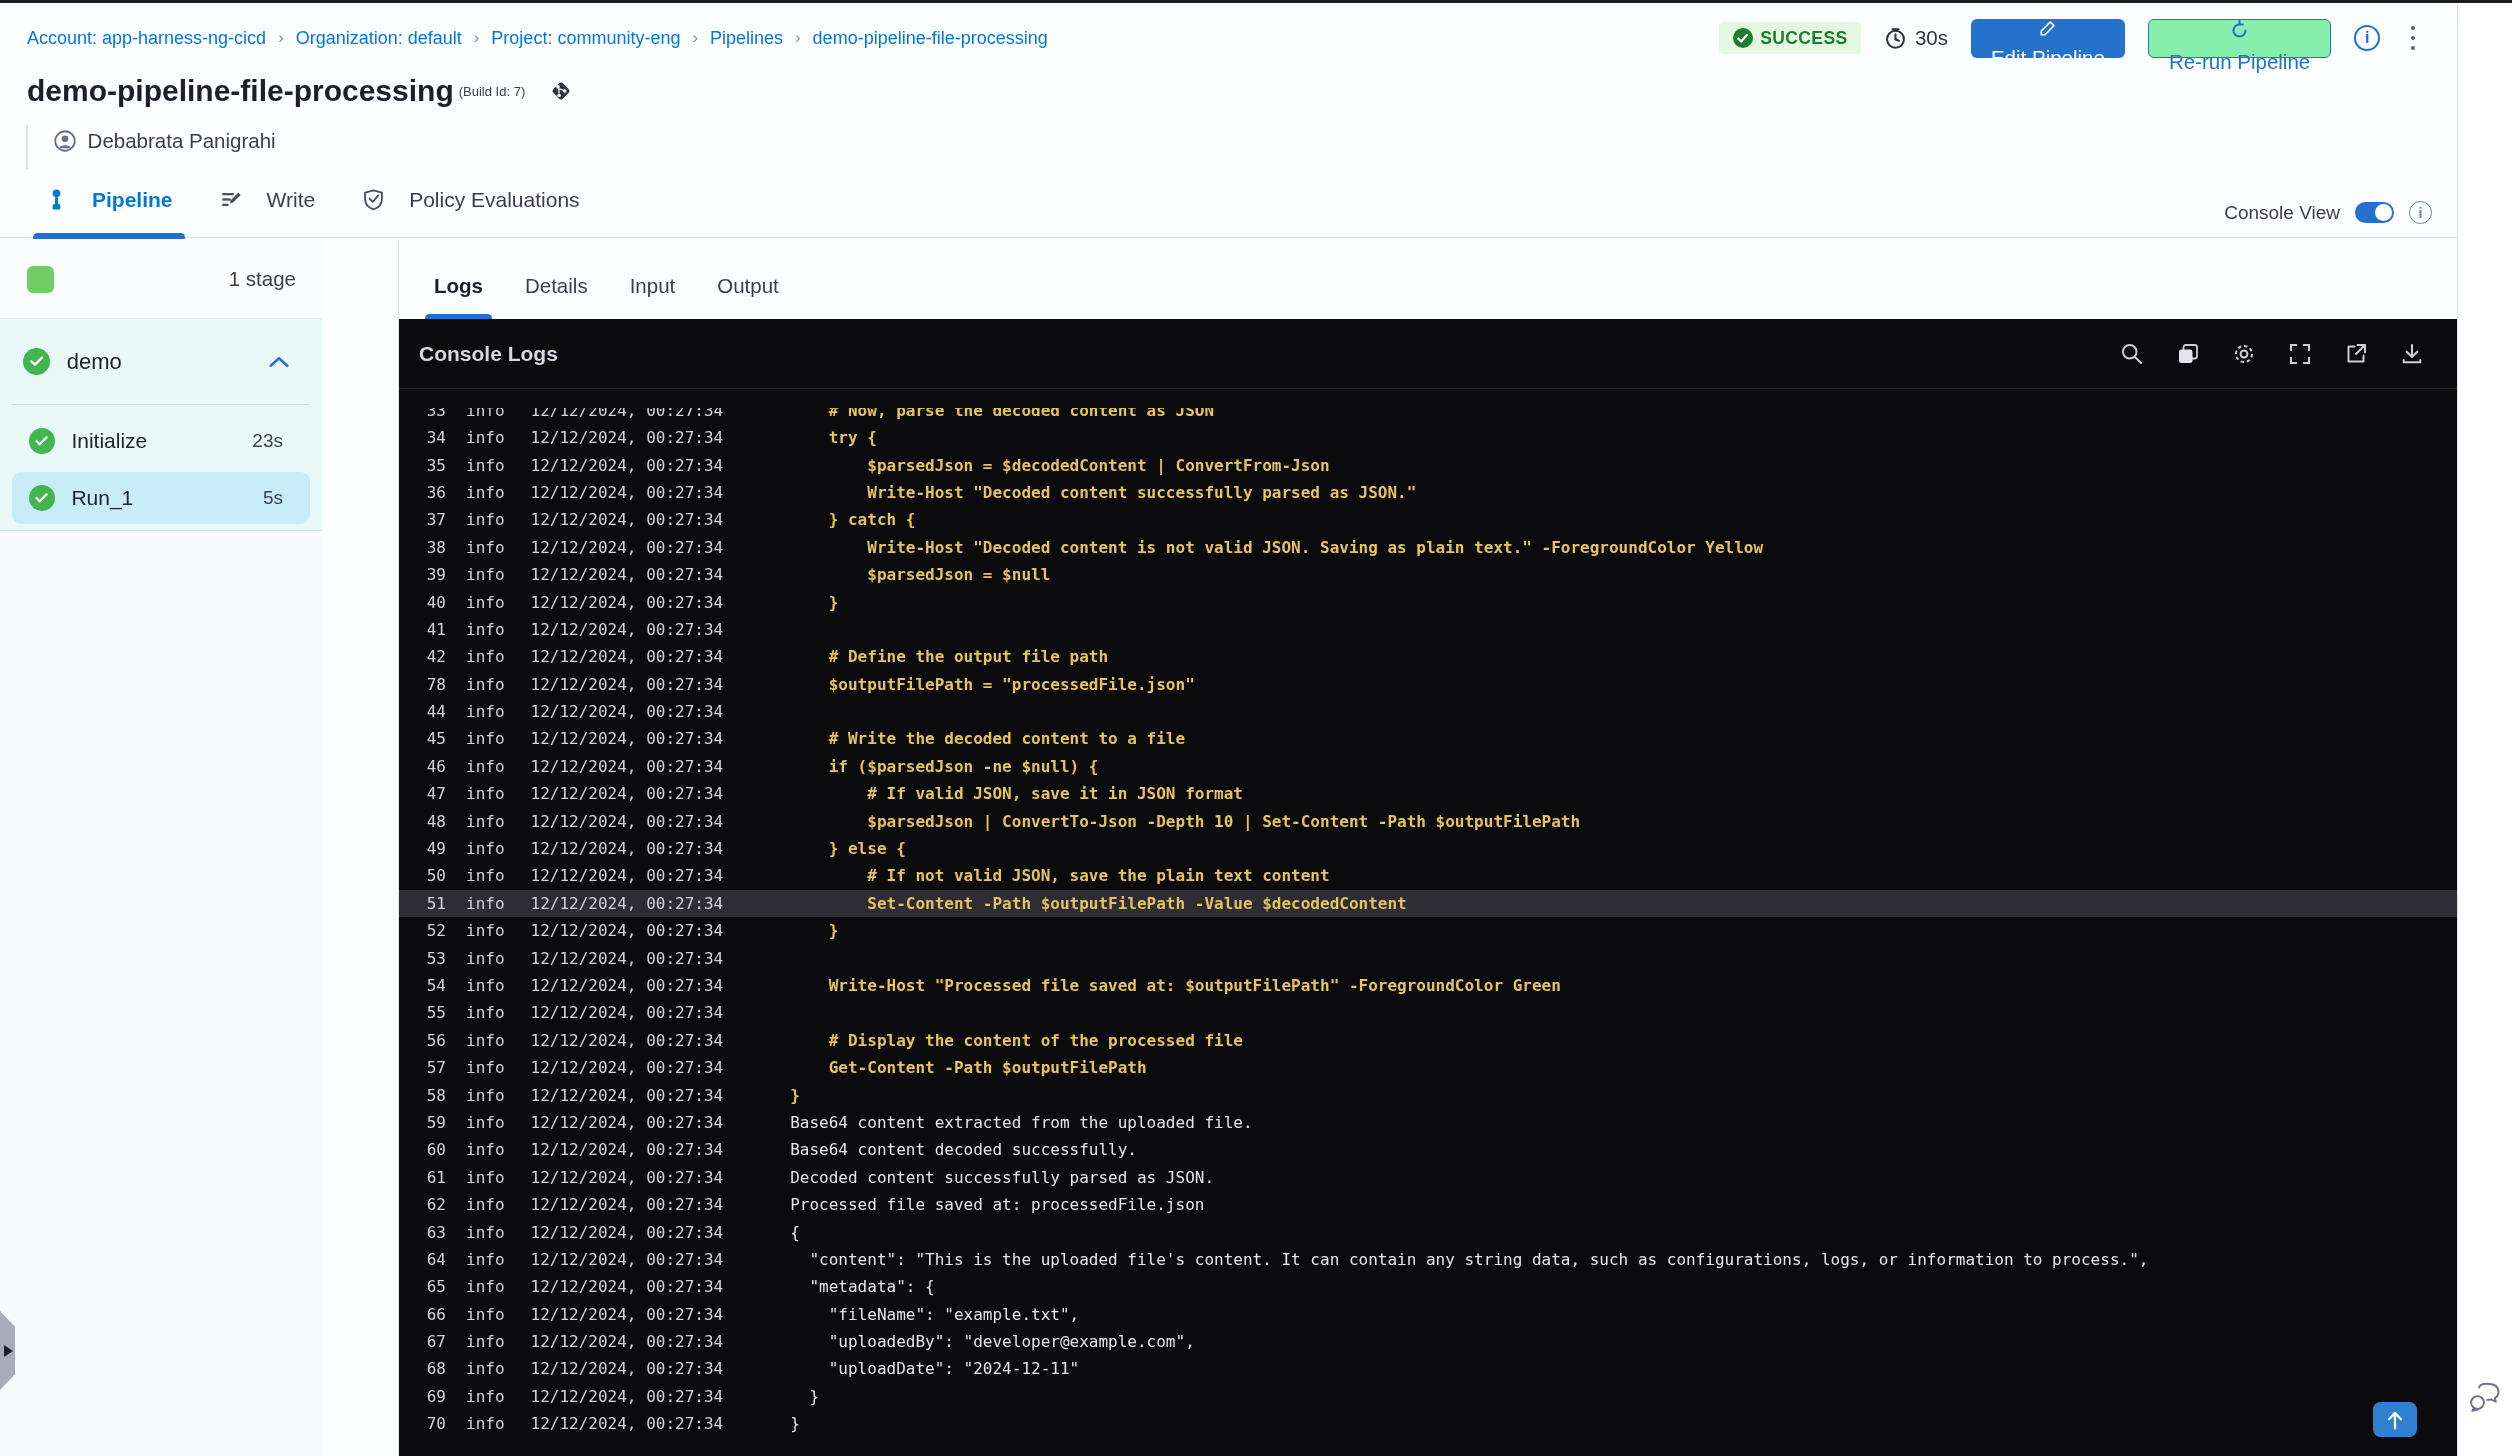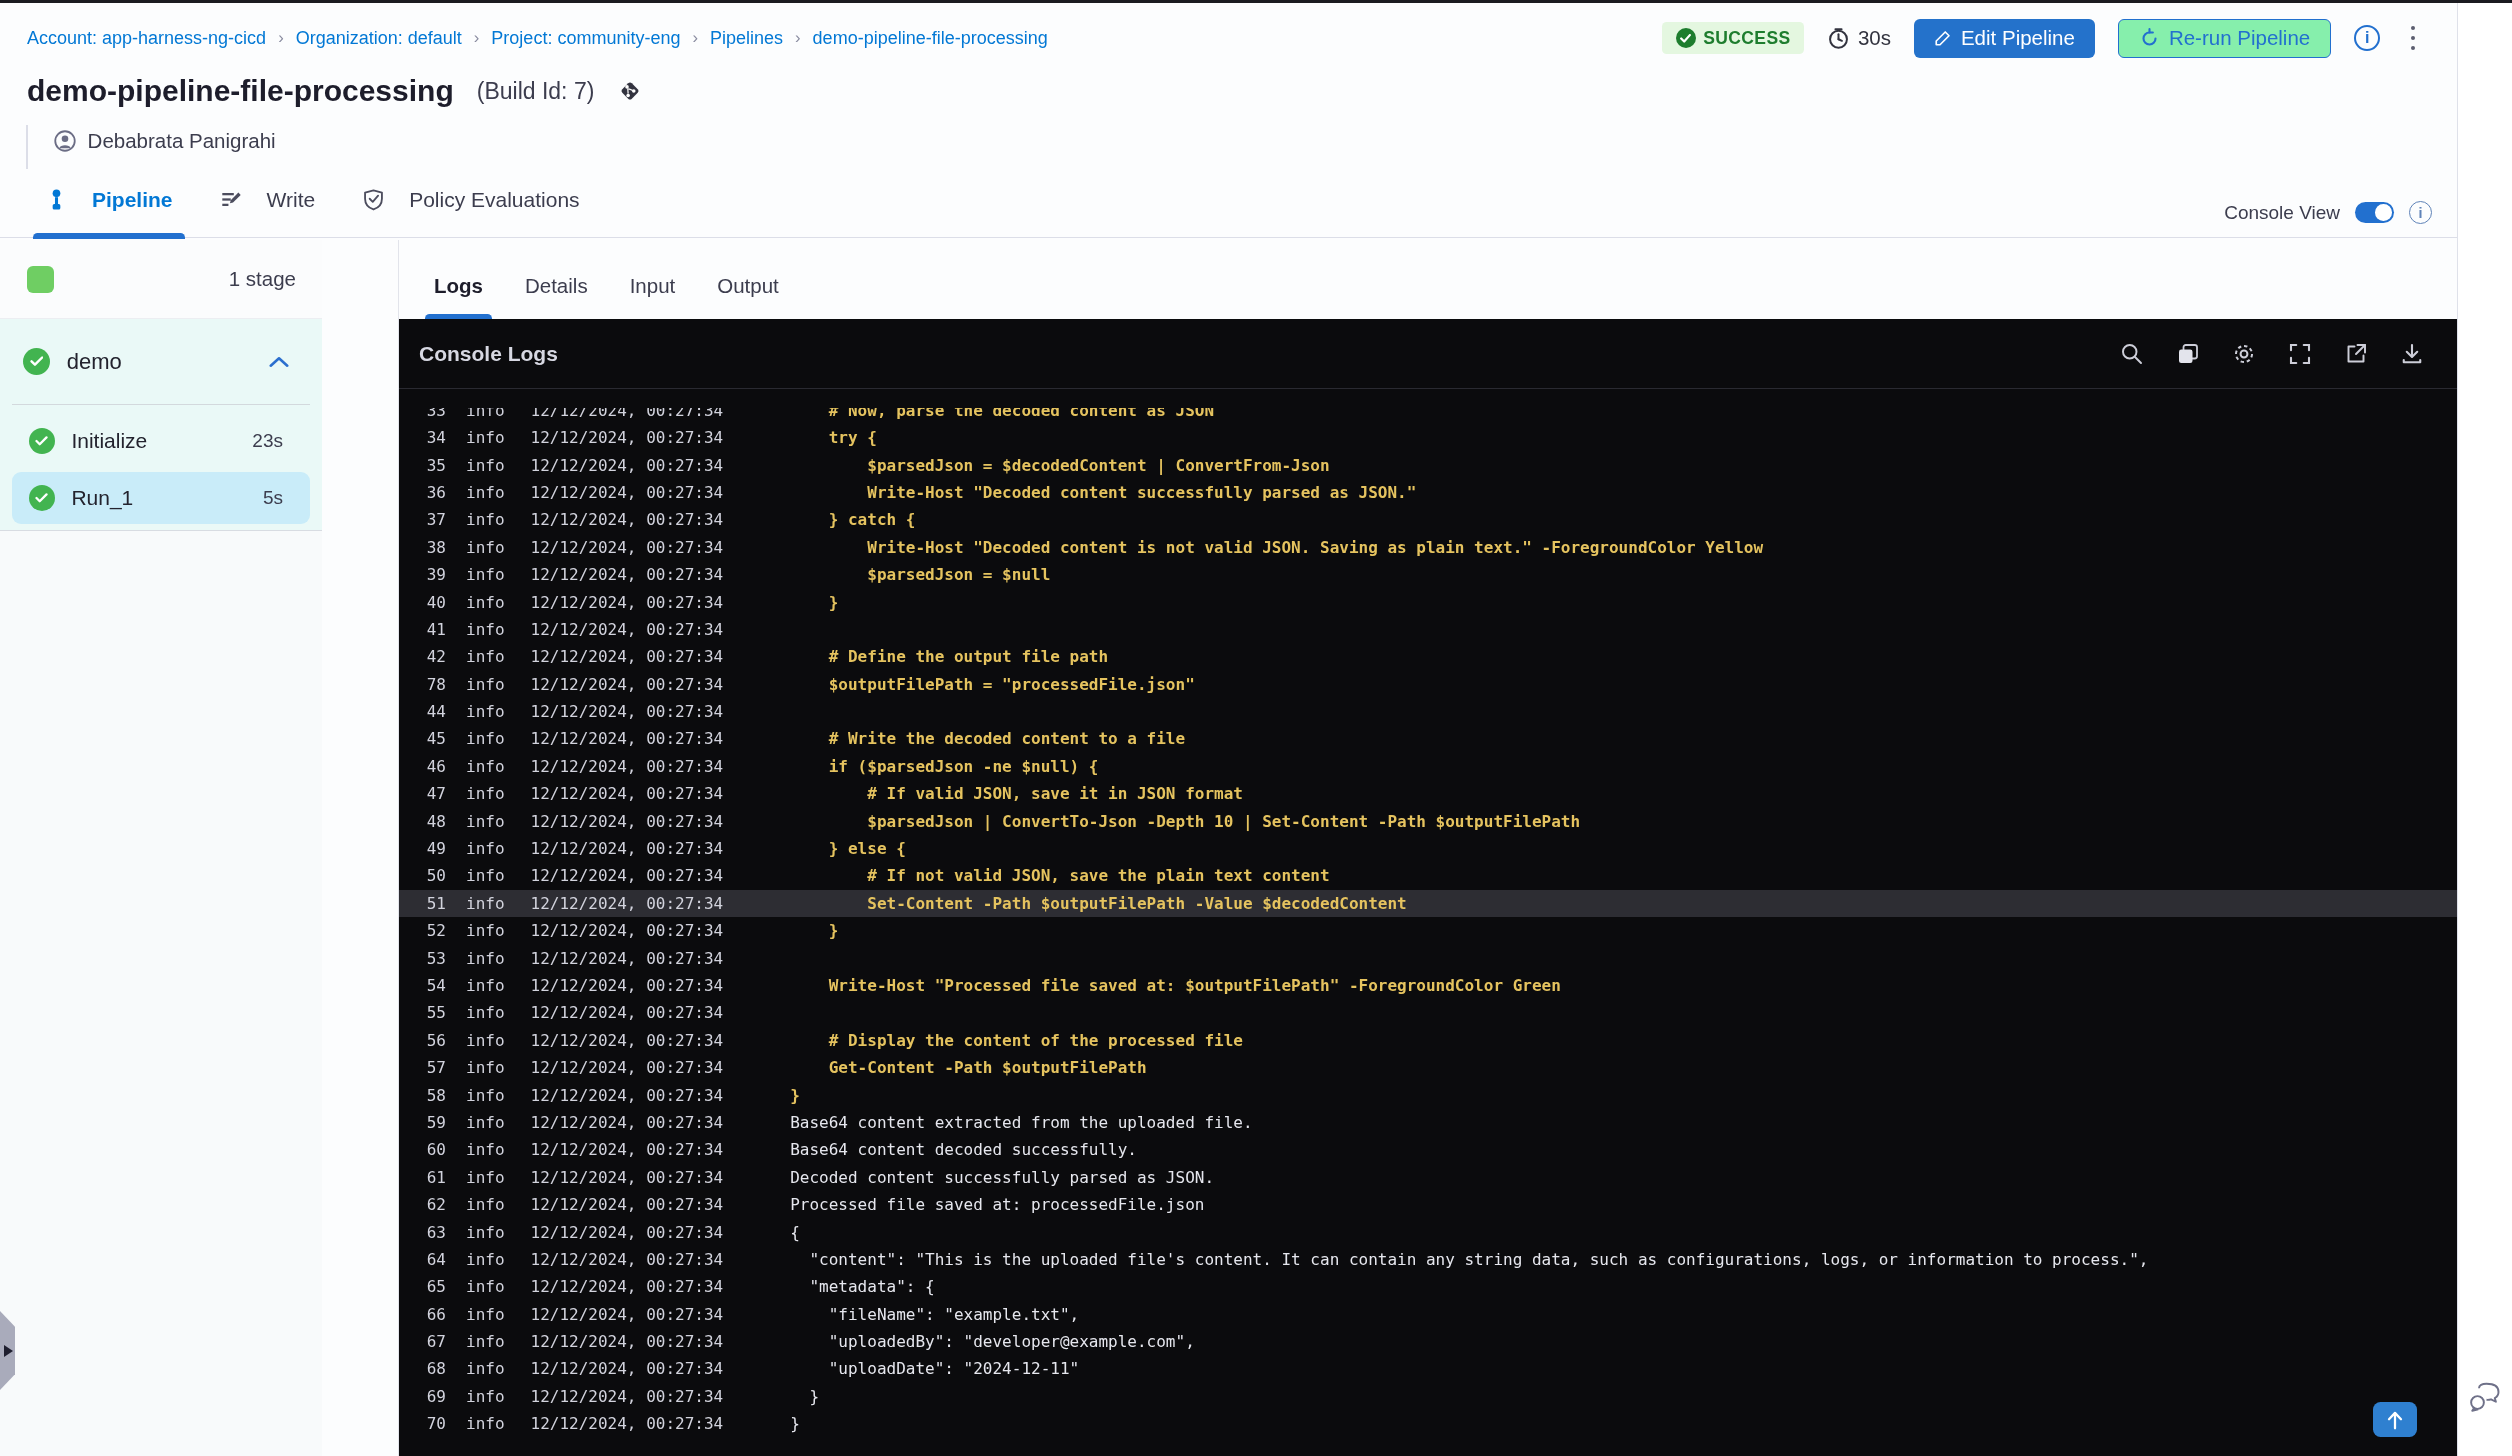--- a/index.html
+++ b/index.html
@@ -19,32 +19,32 @@
   .topbar { position:absolute; top:0; left:0; right:0; height:70px; display:flex; align-items:center; padding:0 35px 0 27px; }
   .breadcrumb { display:flex; align-items:center; gap:12px; font-size:18px; }
   .breadcrumb a { color:#0278d5; text-decoration:none; cursor:pointer; }
   .crumb-sep { color:#8a8ca0; font-size:16.7px; }
   .top-actions { margin-left:auto; display:flex; align-items:center; gap:23px; }
   .badge-success { display:flex; align-items:center; gap:7.6px; background:#e4f7e0; color:#1e7d2e;
     font-size:17.5px; font-weight:bold; letter-spacing:0.4px; height:32px; padding:0 13.7px; border-radius:4.6px; }
   .badge-check { width:20px; height:20px; border-radius:50%; background:#1e7d2e; display:flex; align-items:center; justify-content:center; }
   .duration { display:flex; align-items:center; gap:7.6px; font-size:20.5px; color:#32333f; }
   .btn { height:39px; border-radius:6px; font-size:20.5px; display:flex; align-items:center; gap:9px;
-    padding:0 20px; cursor:pointer; font-family:"Liberation Sans", sans-serif; }
+    padding:0 20px; cursor:pointer; font-family:"Liberation Sans", sans-serif;flex-direction:column; }
   .btn-primary { background:#2472cb; border:none; color:#ffffff; }
   .btn-outline { background:#86efac; border:1.5px solid #2270cf; color:#2270cf; }
   .info-circle { width:26px; height:26px; border-radius:50%; border:2.3px solid #2270cf; color:#2270cf;
     font-size:16px; font-weight:bold; display:flex; align-items:center; justify-content:center; cursor:pointer; }
   .kebab { display:flex; flex-direction:column; gap:5.3px; padding:4.6px 7.6px; cursor:pointer; }
   .kebab i { width:4.6px; height:4.6px; border-radius:50%; background:#5c5e70; }
 
   
   .title-row { position:absolute; top:71px; left:27px; display:flex; align-items:center; }
   .page-title { font-size:30px; font-weight:bold; color:#1d1d2b; }
-  .build-id { font-size:23px; color:#3c3d4e; margin-left:23px; }
+  .build-id { font-size:13px; color:#3c3d4e; margin-left:5px; }
   .git-icon { margin-left:21px; }
   .author-line { position:absolute; left:26px; top:122px; width:1.5px; height:44px; background:#dcdee8; }
   .author-row { position:absolute; top:126px; left:53px; display:flex; align-items:center; gap:10.6px; font-size:20.5px; color:#3c3d4e; }
 
   
   .tabs-row { position:absolute; top:185px; left:0; right:0; height:50px; border-bottom:1.5px solid #dcdee8;
     display:flex; align-items:center; padding-left:33px; }
   .tab { display:flex; gap:24px; padding:0 12px; height:100%; position:relative;
     font-size:21px; color:#3c3d4e; margin-right:23px; cursor:pointer; }
   .tab.active { color:#0278d5; font-weight:bold; }

